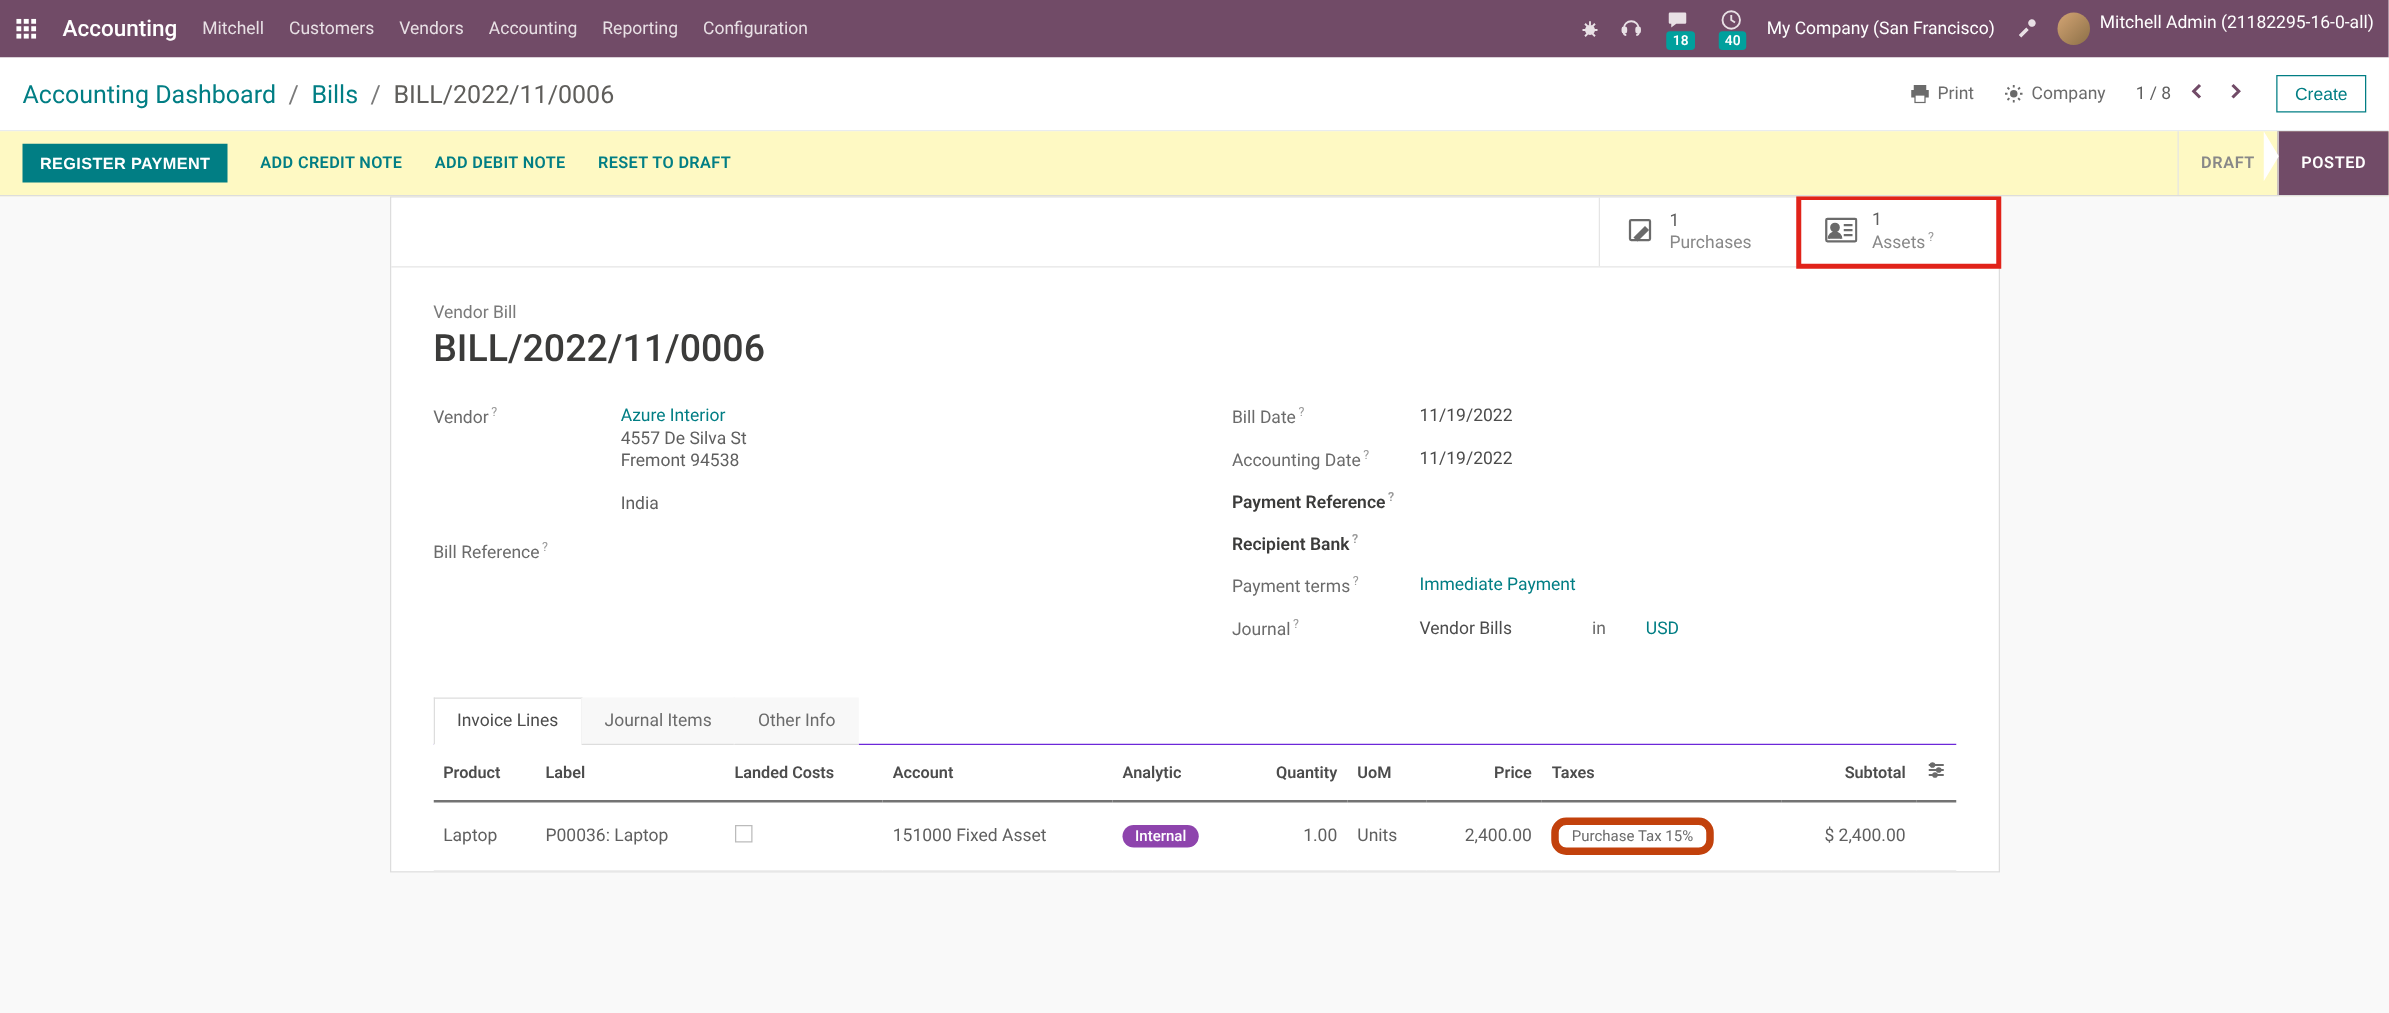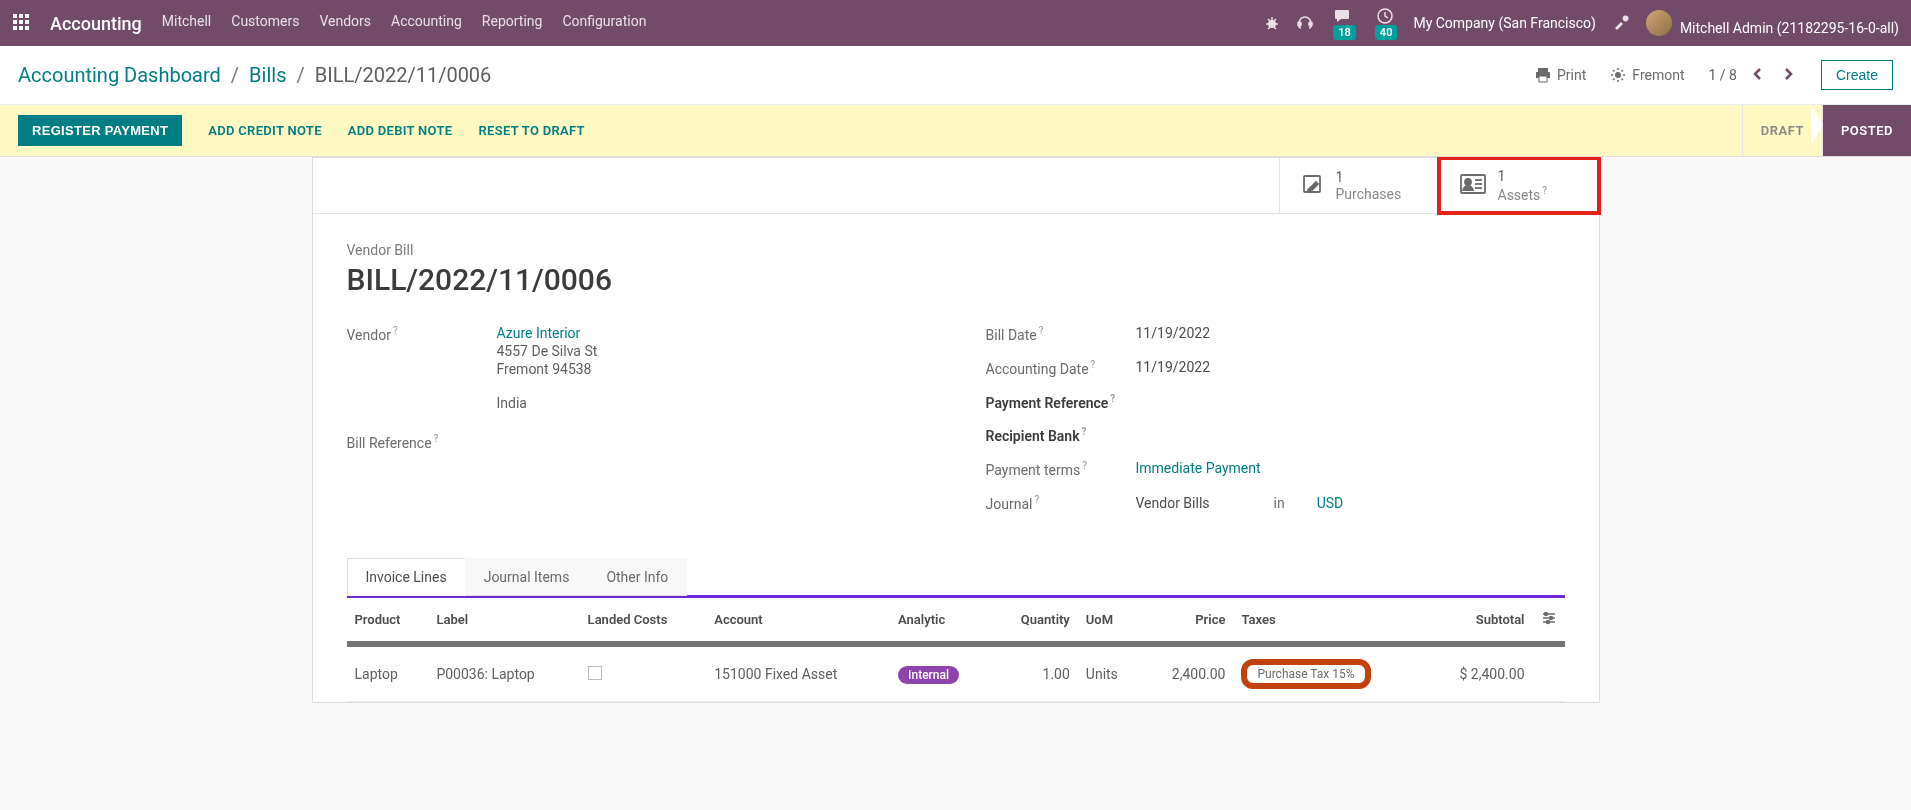--- a/index.html
+++ b/index.html
@@ -1,28 +1,28 @@
 <!DOCTYPE html>
 <html><head>
   <meta charset="utf-8">
   <style>
     * { box-sizing: border-box; margin: 0; padding: 0; }
     body { font-family: -apple-system, BlinkMacSystemFont, "Segoe UI", Roboto, sans-serif; font-size: 14px; color: #4c4c4c; background: #f9f9f9; }
     
     
     .topnav { background: #714b67; color: #fff; display: flex; align-items: center; height: 46px; padding: 0 12px; }
-    .topnav-left { display: flex; gap: 20px; flex: 1; }
+    .topnav-left { display: flex; align-items: center; gap: 20px; flex: 1; }
     .apps-icon { width: 18px; height: 18px; display: inline-flex; align-items: center; justify-content: center; }
     .brand { font-size: 18px; font-weight: 500; color: #fff; }
     .nav-link { color: #e8e0e5; font-size: 14px; cursor: pointer; }
     .topnav-right { display: flex; align-items: center; gap: 16px; }
     .nav-icon { color: #e8e0e5; cursor: pointer; display: inline-flex; align-items: center; flex-direction: column; }
     .badge { background: #00a09d; color: #fff; font-size: 11px; padding: 1px 5px; border-radius: 3px; margin-left: 3px; font-weight: 600; }
     .company-name { color: #fff; font-size: 14px; }
-    .user-section { display: flex; align-items: flex-end; gap: 8px; color: #fff; }
+    .user-section { display: flex; align-items: flex-start; gap: 8px; color: #fff; }
     .avatar { width: 26px; height: 26px; border-radius: 50%; background: linear-gradient(135deg,#d4a574,#8b6f47); }
 
     
     .breadcrumb-bar { background: #fff; padding: 14px 18px; display: flex; align-items: center; justify-content: space-between; border-bottom: 1px solid #e9ecef; }
     .breadcrumb { display: flex; align-items: flex-start; gap: 10px; font-size: 20px; color: #7a7a7a; }
     .breadcrumb a { color: #017e84; text-decoration: none; font-size: 20px; }
     .breadcrumb .sep { color: #7a7a7a; }
     .breadcrumb-current { color: #5f5e5b; }
     .bc-right { display: flex; align-items: center; gap: 24px; }
     .control-btn { display: inline-flex; align-items: center; gap: 6px; color: #6b6b6b; cursor: pointer; font-size: 14px; }
@@ -62,30 +62,30 @@
     .form-label.bold { color: #3b3b3a; font-weight: 600; }
     .sup { color: #999; font-size: 10px; vertical-align: super; margin-left: 2px; }
     .form-value { color: #4c4c4c; font-size: 14px; }
     .form-value a { color: #017e84; text-decoration: none; }
     .addr-line { display: block; margin-top: 2px; color: #5f5f5f; }
     .journal-row .form-value { display: flex; align-items: flex-end; gap: 32px; }
     .currency-link { color: #017e84; }
     .in-label { color: #6b6b6b; }
 
     
-    .tabs { display: flex; border-bottom: 3px solid #6d28d9; margin: 20px 34px 0; text-align: right; }
+    .tabs { display: flex; border-bottom: 1px solid #6d28d9; margin: 20px 34px 0; text-align: right; }
     .tab { padding: 10px 18px; border: 1px solid #ddd; border-bottom: none; margin-right: -1px; color: #6b6b6b; cursor: pointer; background: #fff; position: relative; top: 1px; }
     .tab.active { color: #4c4c4c; border-bottom: 1px solid #fff; }
     .tab:not(.active) { background: #f8f8f8; border-color: transparent; border-bottom: 1px solid #ddd; }
     .tab:not(.active):first-of-type { border-left-color: #ddd; }
 
     
     .table-wrap { padding: 0 34px; }
     table { width: 100%; border-collapse: collapse; }
-    th { text-align: left; font-weight: 600; color: #4c4c4c; padding: 12px 8px; border-bottom: 6px solid #737373; font-size: 13px; }
+    th { text-align: left; font-weight: 600; color: #4c4c4c; padding: 12px 8px; border-bottom: 2px solid #737373; font-size: 13px; }
     th.right, td.right { text-align: right; }
     td { padding: 12px 8px; border-bottom: 1px solid #eee; color: #5f5f5f; font-size: 14px; }
     .chk { width: 14px; height: 14px; border: 1px solid #bbb; display: inline-block; }
     .badge-internal { background: #8e44ad; color: #fff; padding: 2px 10px; border-radius: 10px; font-size: 12px; font-weight: 500; }
     .tax-pill { border: 6px solid #c2410c; border-radius: 12px; padding: 2px 10px; font-size: 12px; color: #6b6b6b; display: inline-block; }
     .opt-icon { color: #888; cursor: pointer; }
   </style>
 </head>
 <body>
 
@@ -169,21 +169,21 @@
           <rect x="1" y="5" width="14" height="6"></rect>
           <rect x="4" y="9" width="8" height="6" fill="#fff" stroke="#6b6b6b"></rect>
         </svg>
       <span>Print</span>
     </span>
     <span class="control-btn">
       <svg width="16" height="16" viewBox="0 0 16 16" fill="#6b6b6b">
           <circle cx="8" cy="8" r="3"></circle>
           <path d="M8 1 v2 M8 13 v2 M1 8 h2 M13 8 h2 M3 3 l1.5 1.5 M13 3 l-1.5 1.5 M3 13 l1.5-1.5 M13 13 l-1.5-1.5" stroke="#6b6b6b" stroke-width="1.5"></path>
         </svg>
-      <span>Fremont</span>
+      <span>Company</span>
     </span>
     <div class="pager">
       <span>1 / 8</span>
       <span class="pager-arrow">
         <svg width="10" height="14" viewBox="0 0 10 14" fill="none" stroke="#714b67" stroke-width="2.5">
             <path d="M7 2 L2 7 L7 12"></path>
           </svg>
       </span>
       <span class="pager-arrow">
         <svg width="10" height="14" viewBox="0 0 10 14" fill="none" stroke="#714b67" stroke-width="2.5">

